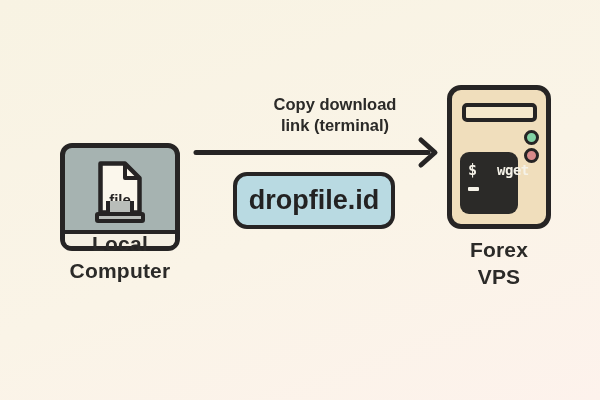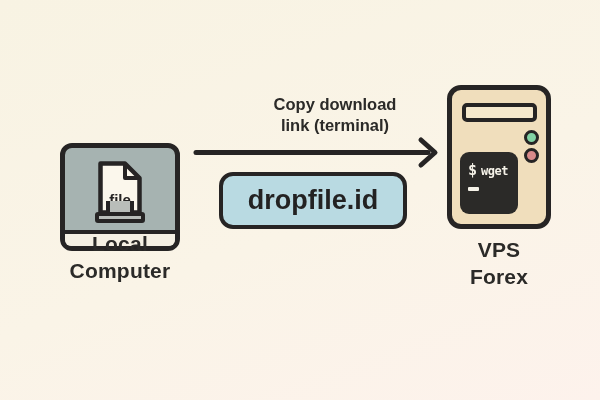--- a/index.html
+++ b/index.html
@@ -47,21 +47,21 @@
   
   .arrow-caption {
     left: 245px; top: 94px; width: 180px;
     font-weight: bold; font-size: 16.5px; line-height: 21px;
     text-align: center;
   }
   .arrow-svg { left: 190px; top: 135px; }
 
   
   .badge {
-    left: 219px; top: 172px; width: 188px; height: 57px;
+    left: 233px; top: 172px; width: 162px; height: 57px;
     background: #b9dae2;
     border: 4px solid #262424; border-radius: 14px;
     display: flex; align-items: center; justify-content: center;
     font-size: 27px; font-weight: bold; color: #232222;
   }
 
   
   .vps {
     left: 447px; top: 85px; width: 104px; height: 144px;
     background: #f0debc;
@@ -79,21 +79,21 @@
   .led-green { top: 40px; background: #82d2a4; }
   .led-red   { top: 58px; background: #d98a8a; }
   .terminal {
     position: absolute; left: 8px; top: 62px; width: 58px; height: 62px;
     background: #2b2a28; border-radius: 9px;
     padding: 9px 8px; color: #f5f2e8;
     font-family: "DejaVu Sans Mono", monospace; font-weight: bold;
   }
   .prompt-line { display: flex; align-items: baseline; gap: 4px; }
   .prompt-sign { font-size: 15px; }
-  .prompt-cmd  { font-size: 12px; letter-spacing: -0.5px; }
+  .prompt-cmd  { font-size: 14px; letter-spacing: -0.5px; margin-left: 16px; }
   .cursor {
     width: 11px; height: 4px; margin-top: 8px;
     background: #f5f2e8; border-radius: 1px;
   }
   .vps-label { left: 438px; top: 236px; width: 122px; }
 </style>
 </head>
 <body>
 
 <div class="stage">
@@ -133,17 +133,17 @@
     <div class="led led-red"></div>
     <div class="terminal">
       <div class="prompt-line">
         <span class="prompt-sign">$</span>
         <span class="prompt-cmd">wget</span>
       </div>
       <div class="cursor"></div>
     </div>
   </div>
   <div class="abs node-label vps-label">
+    <div>Forex</div>
     <div>VPS</div>
-    <div>Forex</div>
   </div>
 
 </div>
 
 </body></html>

